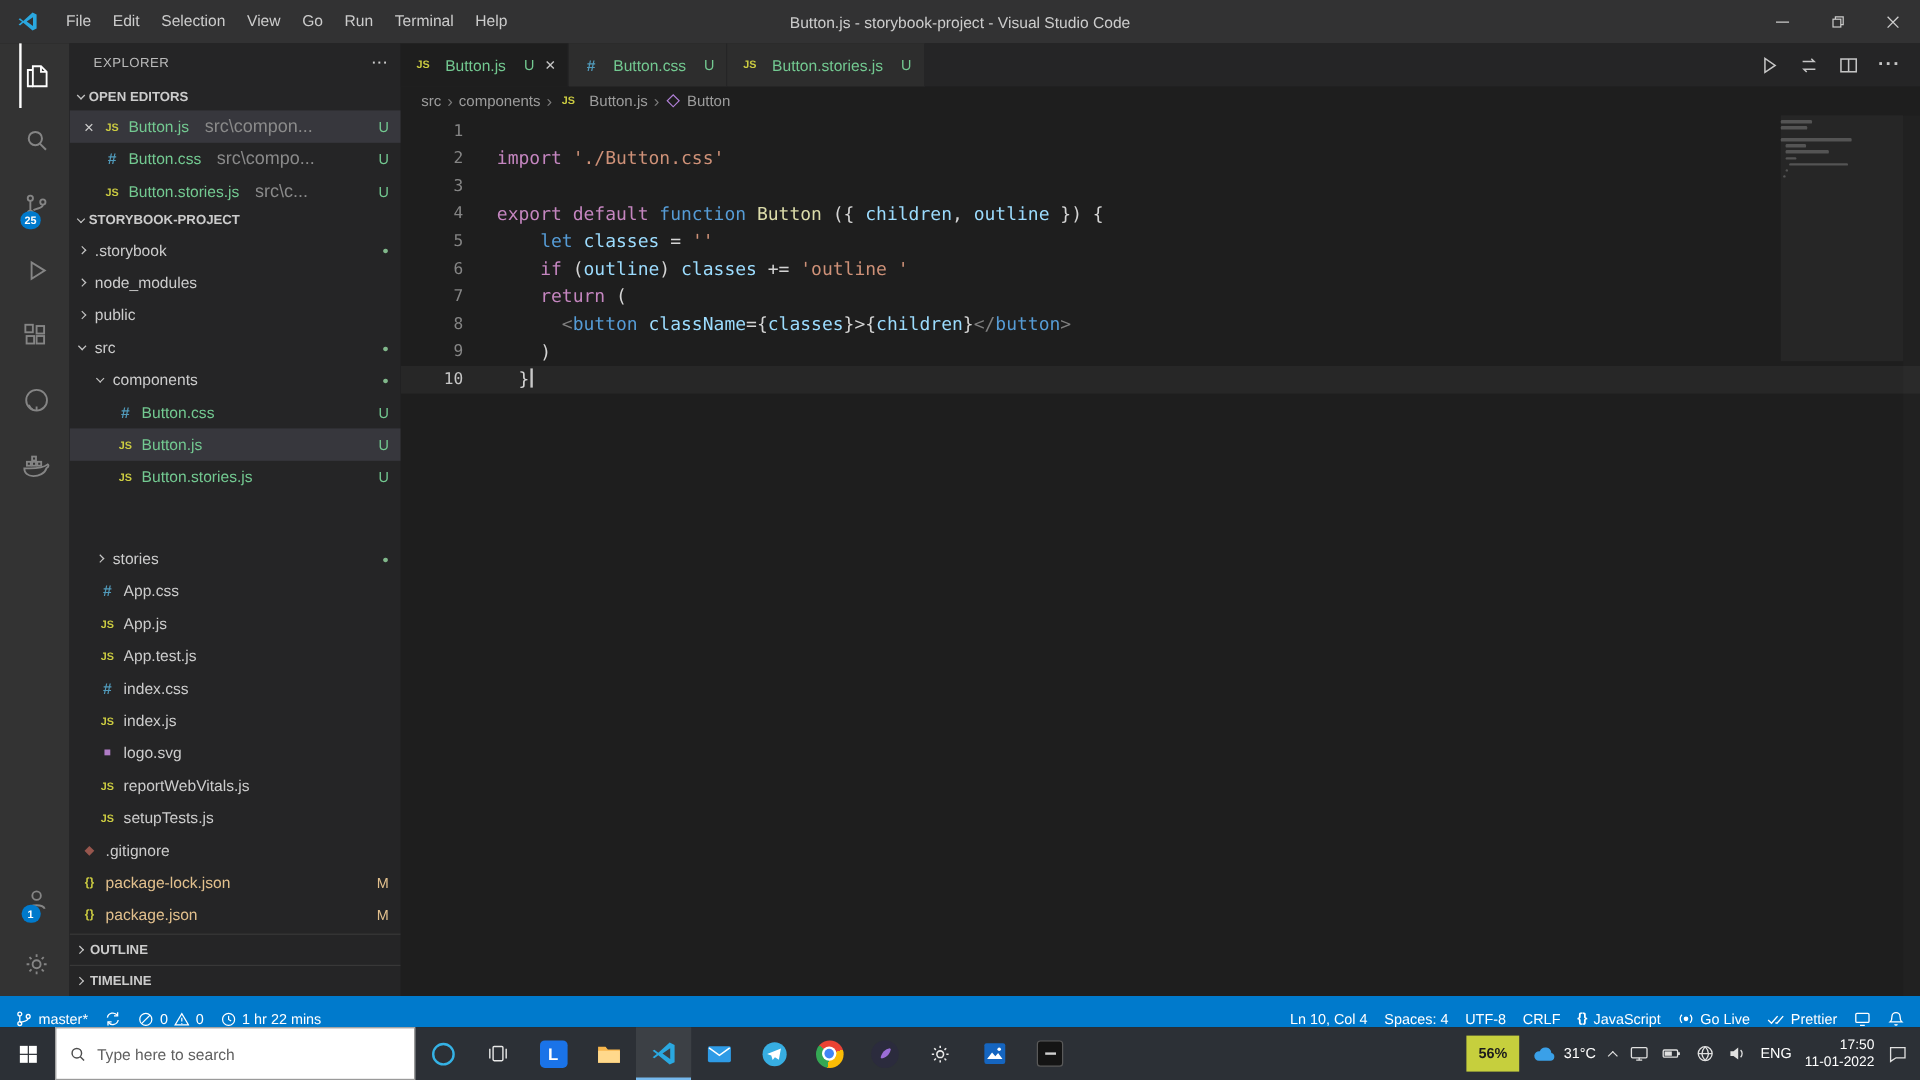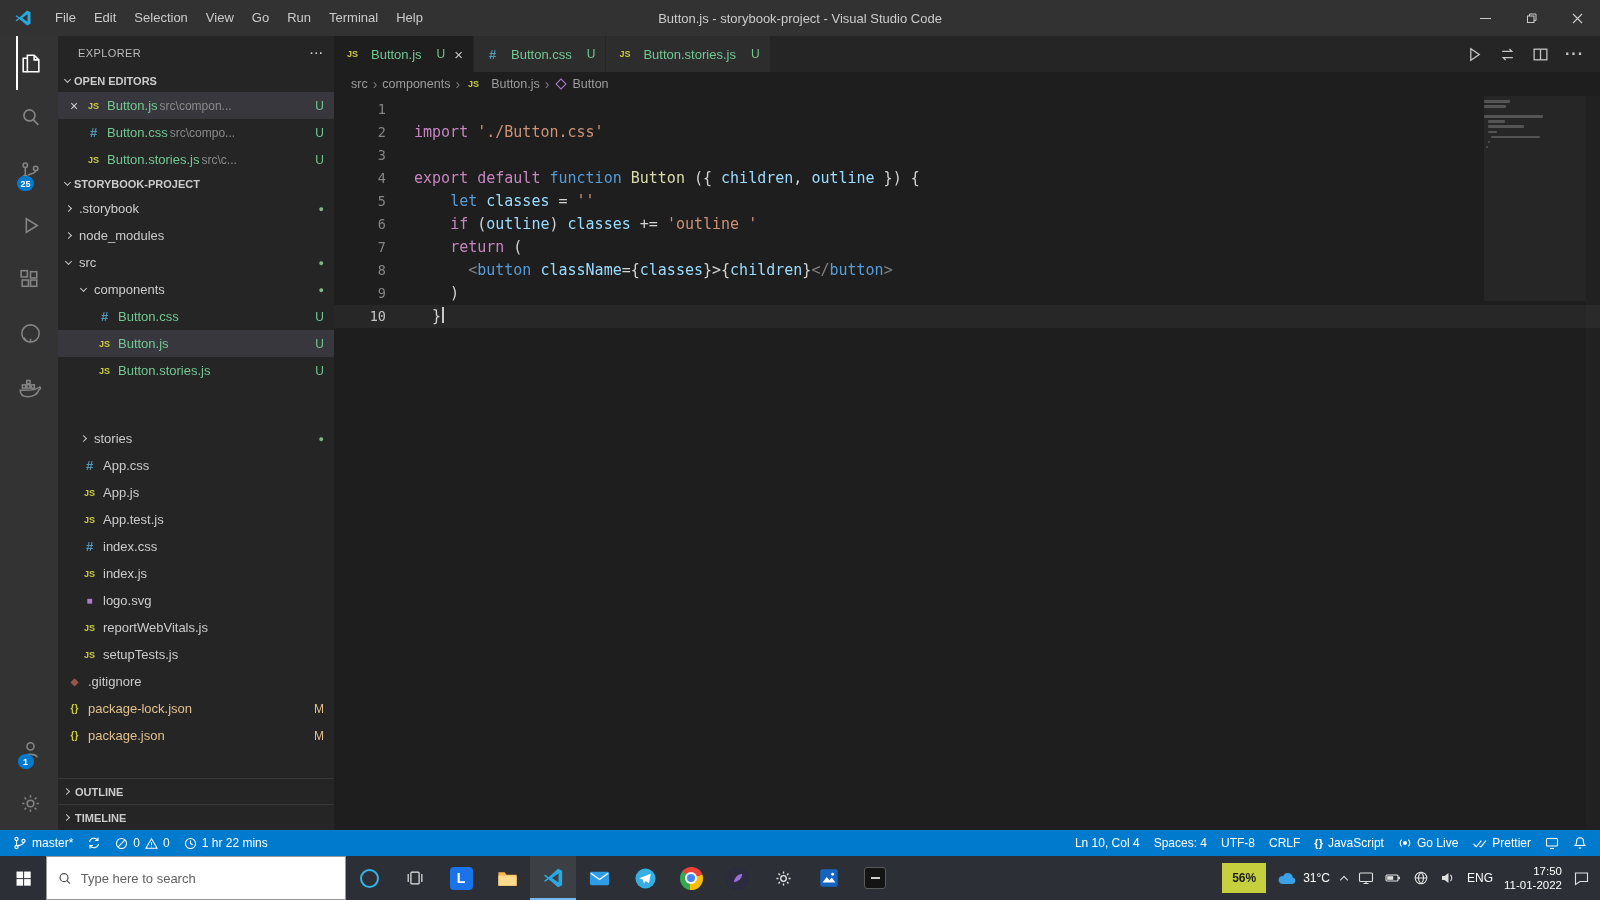--- a/index.html
+++ b/index.html
@@ -30,21 +30,21 @@
   .sidebar-title{flex:0 0 34px;display:flex;align-items:center;padding:0 10px 0 20px;font-size:11px;color:#bbbbbb;letter-spacing:.4px}
   .sidebar-title .more{margin-left:auto;color:#cccccc;font-weight:bold;letter-spacing:1px}
   .section-header{flex:0 0 22px;display:flex;align-items:center;font-size:11px;font-weight:bold;color:#cccccc;padding-left:5px}
   .section-header .chev{margin:0 4px 0 2px}
   .row{flex:0 0 27px;height:27px;display:flex;align-items:center;padding-right:10px;white-space:nowrap;overflow:hidden}
   .row.selected{background:#37373d}
   .row .label{overflow:hidden;text-overflow:ellipsis}
   .oe-row{padding-left:8px}
   .close-x{width:16px;color:#cccccc;font-size:14px;text-align:center;margin-right:3px}
   .close-spacer{width:19px}
-  .path{color:#8a8a8a;font-size:12px;margin-left:2px;overflow:hidden;text-overflow:ellipsis}
+  .path{color:#8a8a8a;font-size:15px;margin-left:13px;overflow:hidden;text-overflow:ellipsis}
   .badge-letter{margin-left:auto;font-size:12px;padding-left:8px}
   .dot{margin-left:auto;font-size:9px;color:#81b88b;padding-left:8px}
   .c-untracked{color:#73c991}
   .c-modified{color:#e2c08d}
   .chev{display:inline-block;width:5px;height:5px;border-right:1.4px solid #c5c5c5;border-bottom:1.4px solid #c5c5c5;transform:rotate(-45deg);margin-right:8px;flex:none}
   .chev.down{transform:rotate(45deg);margin-top:-3px}
   .fi{display:inline-flex;width:17px;justify-content:center;margin-right:5px;flex:none;font-weight:bold;font-style:normal}
   .fi-js{color:#cbcb41;font-size:9px}
   .fi-css{color:#519aba;font-size:13px}
   .fi-json{color:#cbcb41;font-size:10px}
@@ -79,21 +79,21 @@
   .tok-s{color:#ce9178}
   .tok-w{color:#d4d4d4}
   .tok-g{color:#808080}
   .caret{display:inline-block;width:2px;height:16px;background:#c8c8c8;vertical-align:-2px;margin-left:1px}
   .minimap{position:absolute;top:4px;right:14px;width:102px}
   .mbar{height:2.5px;margin-bottom:2.6px;background:#6d6d6d;opacity:.65;border-radius:1px}
   .mm-slider{position:absolute;top:0;right:14px;width:102px;height:205px;background:rgba(255,255,255,0.04)}
   .scroll-track{position:absolute;top:0;right:0;width:14px;height:100%;background:rgba(255,255,255,0.015)}
 
   
-  .statusbar{flex:0 0 26px;background:#007acc;color:#ffffff;display:flex;align-items:center;font-size:12px;padding-left:6px}
+  .statusbar{flex:0 0 26px;background:#007acc;color:#ffffff;display:flex;align-items:flex-end;font-size:12px;padding-left:6px}
   .sb-item{display:flex;align-items:center;gap:5px;padding:0 7px}
   .sb-item svg{display:block}
   .sb-right{margin-left:auto;display:flex;align-items:stretch;padding-right:6px}
   .sb-braces{font-weight:bold;font-size:11px}
 
   
   .taskbar{flex:0 0 44px;background:#2c3036;display:flex;align-items:stretch;color:#ffffff}
   .tb-btn{width:46px;display:flex;align-items:center;justify-content:center;position:relative}
   .tb-btn.active{background:rgba(255,255,255,0.08);box-shadow:inset 0 -2px 0 #76b9ed}
   .tb-search{width:300px;background:#ffffff;display:flex;align-items:center;gap:9px;padding:0 11px;border:1px solid #9a9a9a}
@@ -267,20 +267,24 @@
           <div class="row tree-row" style="padding-left: 8px;">
             <span class="chev"></span>
             <span class="label">.storybook</span>
             <span class="dot">●</span>
           </div>
           <div class="row tree-row" style="padding-left: 8px;">
             <span class="chev"></span>
             <span class="label">node_modules</span>
           </div>
           <div class="row tree-row" style="padding-left: 8px;">
+            <span class="chev"></span>
+            <span class="label">public</span>
+          </div>
+          <div class="row tree-row" style="padding-left: 8px;">
             <span class="chev down"></span>
             <span class="label">src</span>
             <span class="dot">●</span>
           </div>
           <div class="row tree-row" style="padding-left: 23px;">
             <span class="chev down"></span>
             <span class="label">components</span>
             <span class="dot">●</span>
           </div>
           <div class="row tree-row" style="padding-left: 38px;">

